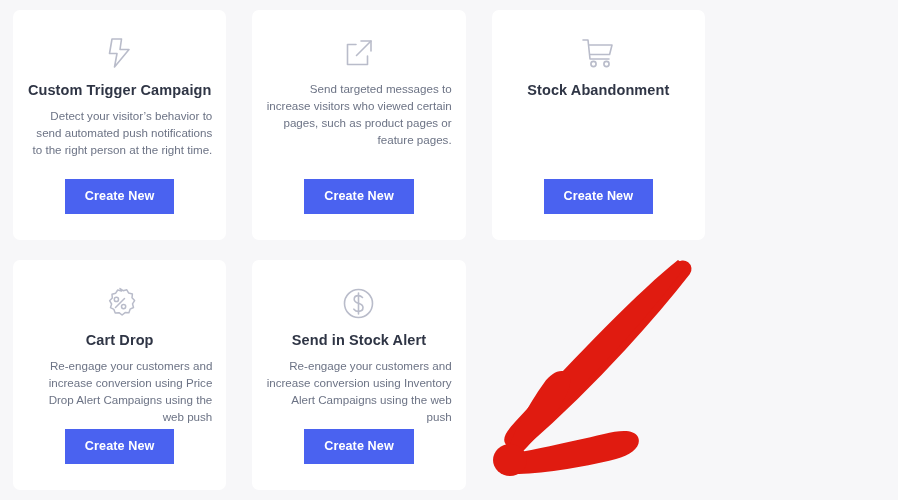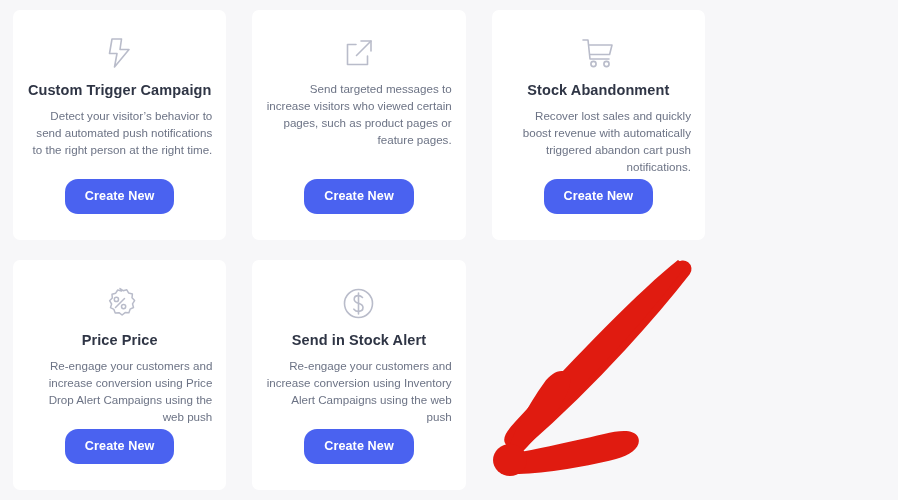--- a/index.html
+++ b/index.html
@@ -83,21 +83,21 @@
     margin-bottom: 26px;
   }
 
   .card-btn {
     display: inline-block;
     background: #4a62f0;
     color: #ffffff;
     font-size: 12.6px;
     font-weight: bold;
     border: none;
-    border-radius: 13px;
+    border-radius: 0;
     padding: 11px 20px;
     line-height: 1;
     cursor: pointer;
     font-family: "Liberation Sans", sans-serif;
     letter-spacing: 0.1px;
   }
 
   #arrow-overlay {
     position: absolute;
     left: 0;
@@ -147,38 +147,37 @@
     <div class="card">
       <div class="card-icon">
         <svg width="34" height="32" viewBox="0 0 34 32" fill="none" stroke="currentColor" stroke-width="1.6" stroke-linejoin="round" stroke-linecap="round">
           <path d="M2 3 H7 L9 22 H28"></path>
           <path d="M8.3 8 H31 L28.6 17.5 H9.3"></path>
           <circle cx="12.5" cy="27" r="2.6"></circle>
           <circle cx="25.5" cy="27" r="2.6"></circle>
         </svg>
       </div>
       <div class="card-title">Stock Abandonment</div>
-      <p class="card-desc">Recover lost sales and quickly boost revenue with automatically triggered abandon cart push notifications.</p>
       <div class="card-btn-wrap">
         <button class="card-btn">Create New</button>
       </div>
     </div>
   </div>
 
   <div class="cell">
     <div class="card">
       <div class="card-icon">
         <svg width="34" height="34" viewBox="0 0 34 34" fill="none" stroke="currentColor" stroke-width="1.5" stroke-linejoin="round" stroke-linecap="round">
           <path d="M17 2.5 l3.1 2.2 3.7 -0.9 1.9 3.3 3.7 0.9 -0.4 3.8 2.6 2.8 -2.1 3.2 1 3.7 -3.4 1.7 -1.2 3.6 -3.8 -0.2 -3 2.4 -3.1 -2.3 -3.8 0.3 -1.3 -3.6 -3.4 -1.8 1.1 -3.6 -2 -3.3 2.7 -2.7 -0.3 -3.8 3.7 -1 2 -3.2 3.7 1 Z"></path>
           <circle cx="13.4" cy="13.4" r="2.1"></circle>
           <circle cx="20.6" cy="20.6" r="2.1"></circle>
           <path d="M21.5 12.5 L12.5 21.5"></path>
         </svg>
       </div>
-      <div class="card-title">Price Price</div>
+      <div class="card-title">Cart Drop</div>
       <p class="card-desc">Re-engage your customers and increase conversion using Price Drop Alert Campaigns using the web push</p>
       <div class="card-btn-wrap">
         <button class="card-btn">Create New</button>
       </div>
     </div>
   </div>
 
   <div class="cell">
     <div class="card">
       <div class="card-icon">

